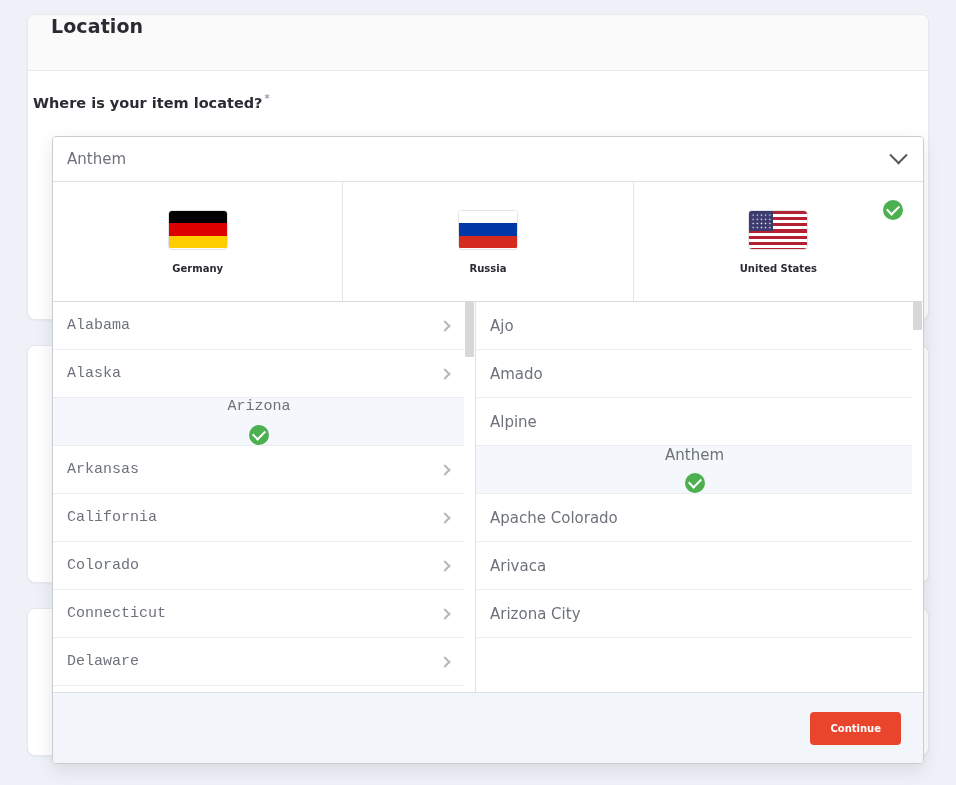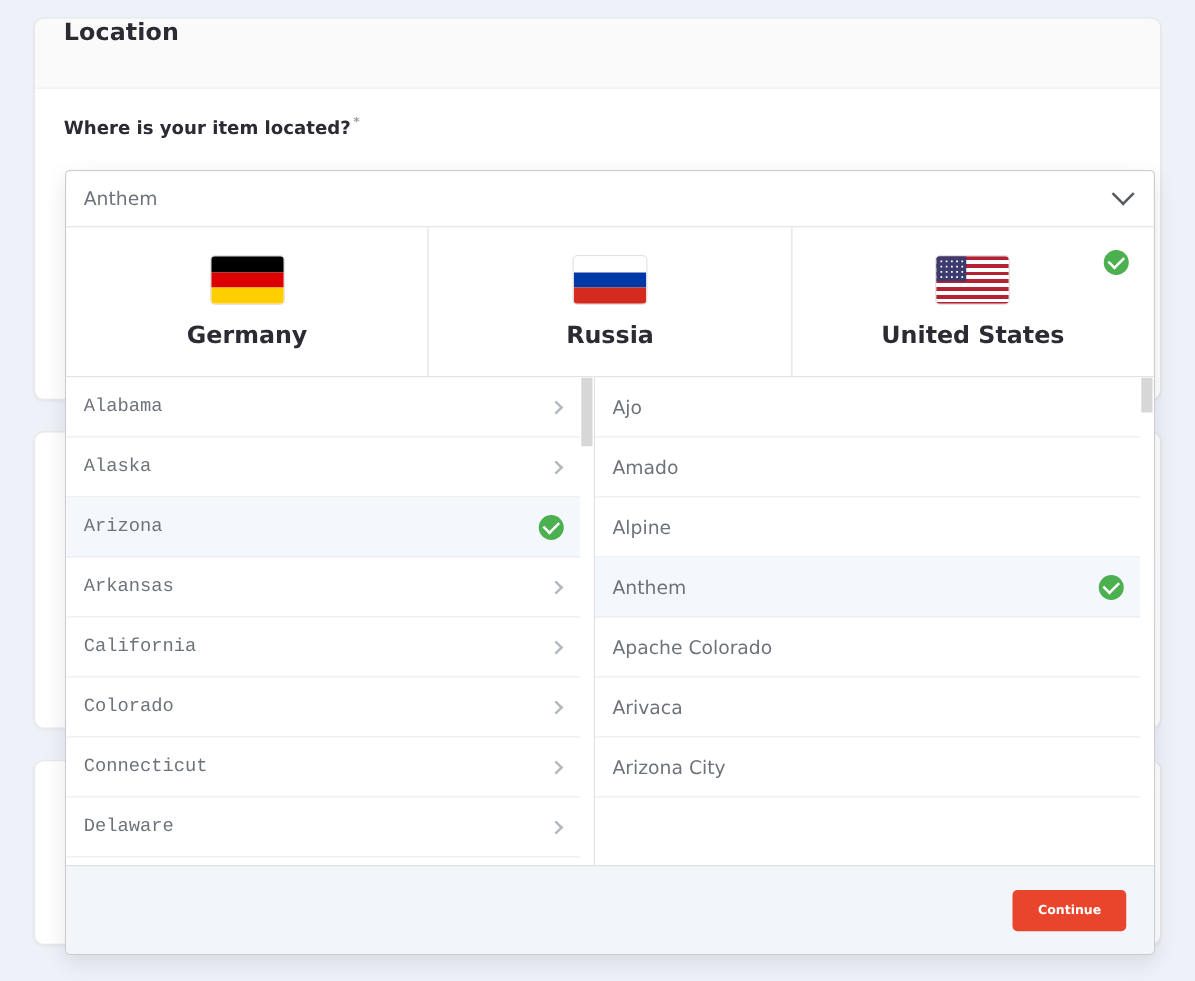--- a/index.html
+++ b/index.html
@@ -32,21 +32,21 @@
     border-radius: 8px 8px 0 0;
     display: flex;
     padding: 0 23px;
   }
   .card-title {
     font-size: 19px;
     color: #2b2b33;
     font-weight: 600;
     letter-spacing: .1px;
   }
-  .card-body { padding: 22px 23px; }
+  .card-body { padding: 22px 5px; }
 
   .field-label {
     font-size: 14.5px;
     font-weight: 700;
     color: #2b2b33;
     margin-bottom: 9px;
     display: block;
   }
   .req { color: #9aa0a8; font-size: 10px; vertical-align: super; margin-left: 2px; }
 
@@ -110,21 +110,21 @@
     display: flex;
     flex-direction: column;
     align-items: center;
     justify-content: center;
     border-right: 1px solid #e2e4e8;
     cursor: pointer;
   }
   .country-tab:last-child { border-right: none; }
   .country-name {
     margin-top: 13px;
-    font-size: 19px;
+    font-size: 10px;
     font-weight: 700;
     color: #2b2b33;
   }
   .flag {
     width: 60px; height: 40px;
     border-radius: 4px;
     overflow: hidden;
     border: 1px solid #e3e3e3;
     background:#fff;
     position: relative;
@@ -185,21 +185,21 @@
   .opt-row {
     height: 48px;
     display: flex;
     align-items: center;
     padding: 0 24px 0 14px;
     border-bottom: 1px solid #ebedf0;
     font-size: 15px;
     color: #6e737b;
     cursor: pointer;
   }
-  .opt-row.selected { background: #f4f7fb; }
+  .opt-row.selected { background: #f4f7fb; flex-direction: column; }
   .opt-label { flex: 1; }
   .chev-right {
     width: 8px; height: 8px;
     border-top: 2px solid #b4b8bf;
     border-right: 2px solid #b4b8bf;
     transform: rotate(45deg);
     margin-right: 2px;
   }
 
   

